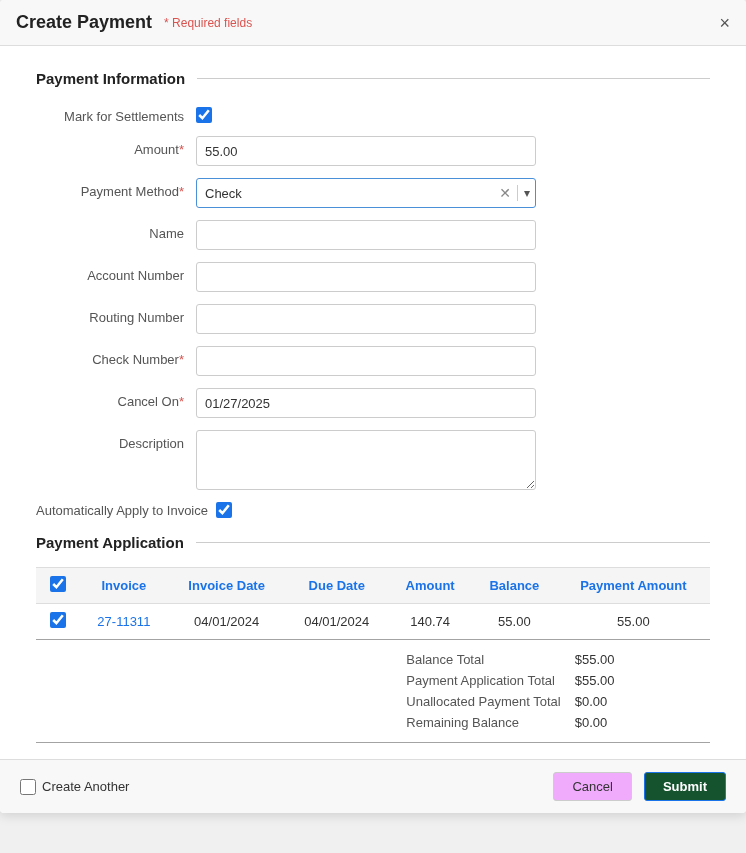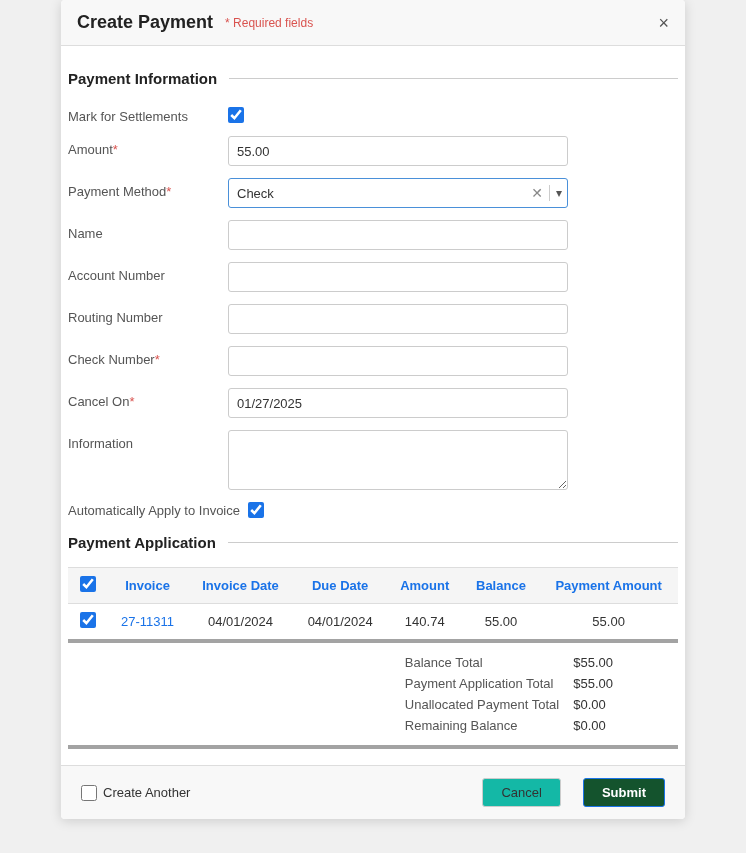--- a/index.html
+++ b/index.html
@@ -6,21 +6,21 @@
     body {
       font-family: -apple-system, BlinkMacSystemFont, 'Segoe UI', Arial, sans-serif;
       font-size: 13px;
       background: #f0f0f0;
       display: flex;
       justify-content: center;
       align-items: flex-start;
       min-height: 100vh;
     }
     .modal {
-      width: 624px;
+      width: 746px;
       background: #fff;
       border-radius: 4px;
       box-shadow: 0 2px 12px rgba(0,0,0,0.15);
       overflow: hidden;
     }
     .modal-header {
       display: flex;
       align-items: center;
       padding: 12px 16px;
       background: #f8f8f8;
@@ -42,21 +42,21 @@
     .close-btn {
       margin-left: auto;
       background: none;
       border: none;
       font-size: 18px;
       cursor: pointer;
       color: #555;
       line-height: 1;
     }
     .modal-body {
-      padding: 16px 7px;
+      padding: 16px 36px;
       max-height: 780px;
       overflow-y: auto;
     }
     .section-header {
       display: flex;
       align-items: center;
       margin-bottom: 16px;
       margin-top: 8px;
     }
     .section-title {
@@ -71,20 +71,21 @@
       height: 1px;
       background: #ccc;
     }
     .form-row {
       display: flex;
       align-items: flex-start;
       margin-bottom: 12px;
     }
     .form-label {
       width: 160px;
+      text-align: right;
       padding-right: 12px;
       padding-top: 6px;
       color: #555;
       font-size: 13px;
       flex-shrink: 0;
     }
     .form-label .req {
       color: #d9534f;
     }
     .form-control {
@@ -184,21 +185,21 @@
     }
     .payment-table thead th {
       padding: 8px 10px;
       text-align: center;
       color: #1a73e8;
       font-weight: 600;
       border-bottom: 1px solid #ddd;
       border-top: 1px solid #ddd;
     }
     .payment-table tbody tr {
-      border-bottom: 4px solid #a3a3a3;
+      border-bottom: 1px solid #a3a3a3;
     }
     .payment-table tbody td {
       padding: 8px 10px;
       text-align: center;
       color: #333;
     }
     .payment-table tbody td:first-child {
       text-align: center;
     }
     .totals-table {
@@ -217,39 +218,39 @@
       font-weight: 500;
       min-width: 70px;
     }
     .modal-footer {
       display: flex;
       align-items: center;
       justify-content: space-between;
       padding: 12px 20px;
       border-top: 1px solid #ddd;
       background: #f8f8f8;
-      gap: 22px;
+      gap: 12px;
     }
     .create-another-wrap {
       display: flex;
       align-items: center;
       gap: 6px;
       margin-right: auto;
     }
     .create-another-label {
       font-size: 13px;
       color: #333;
     }
     .btn {
       padding: 6px 18px;
       border-radius: 3px;
       font-size: 13px;
       cursor: pointer;
       border: 1px solid #ccc;
-      background: #14b8a6;
+      background: #f0abfc;
       color: #333;
     }
     .btn-primary {
       background: #14532d;
       color: #fff;
       border-color: #1a73e8;
       font-weight: 600;
     }
     .invoice-link {
       color: #1a73e8;
@@ -332,21 +333,21 @@
     </div>
 
     <div class="form-row">
       <label class="form-label">
         <span>Cancel On</span><span class="req">*</span>
       </label>
       <input type="text" class="form-control" value="01/27/2025" style="">
     </div>
 
     <div class="form-row">
-      <label class="form-label">Information</label>
+      <label class="form-label">Description</label>
       <textarea class="form-control" style=""></textarea>
     </div>
 
     <div class="auto-apply-row">
       <span class="auto-apply-label">Automatically Apply to Invoice</span>
       <input type="checkbox" checked="" style="">
     </div>
 
     <div class="section-header table-section">
       <span class="section-title">Payment Application</span>

